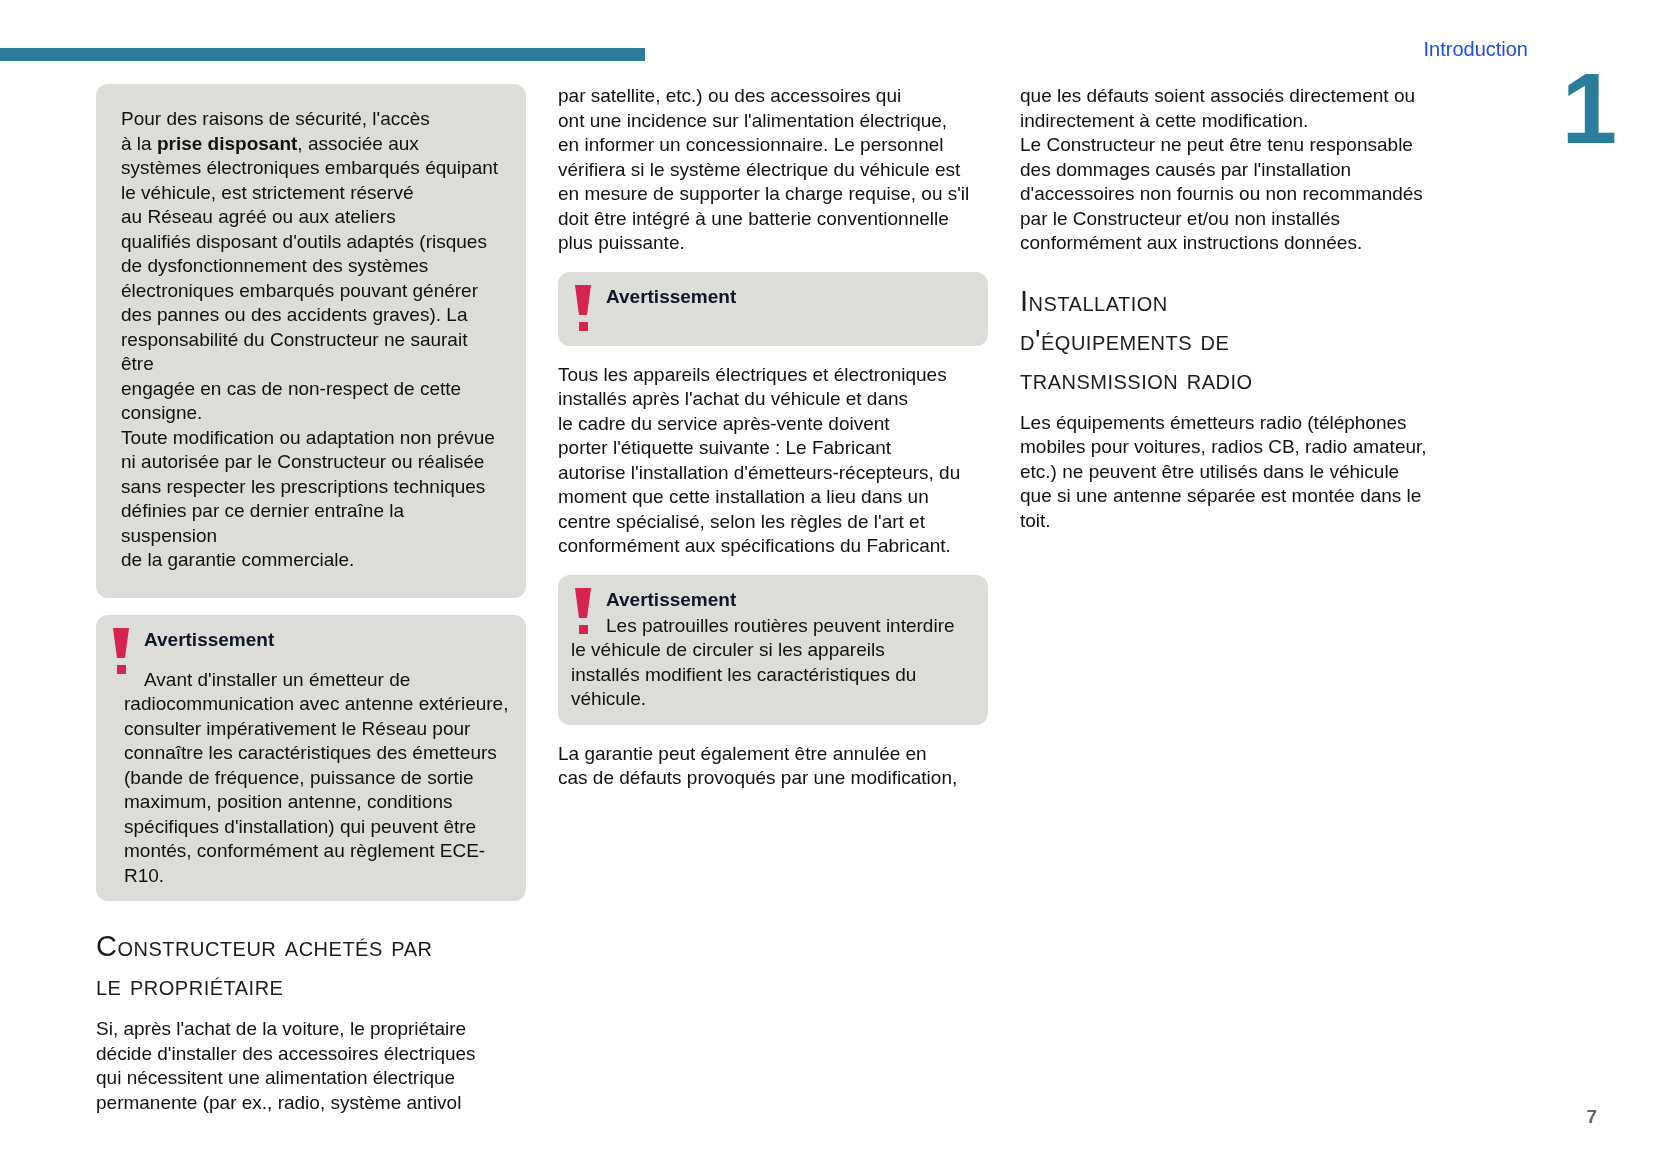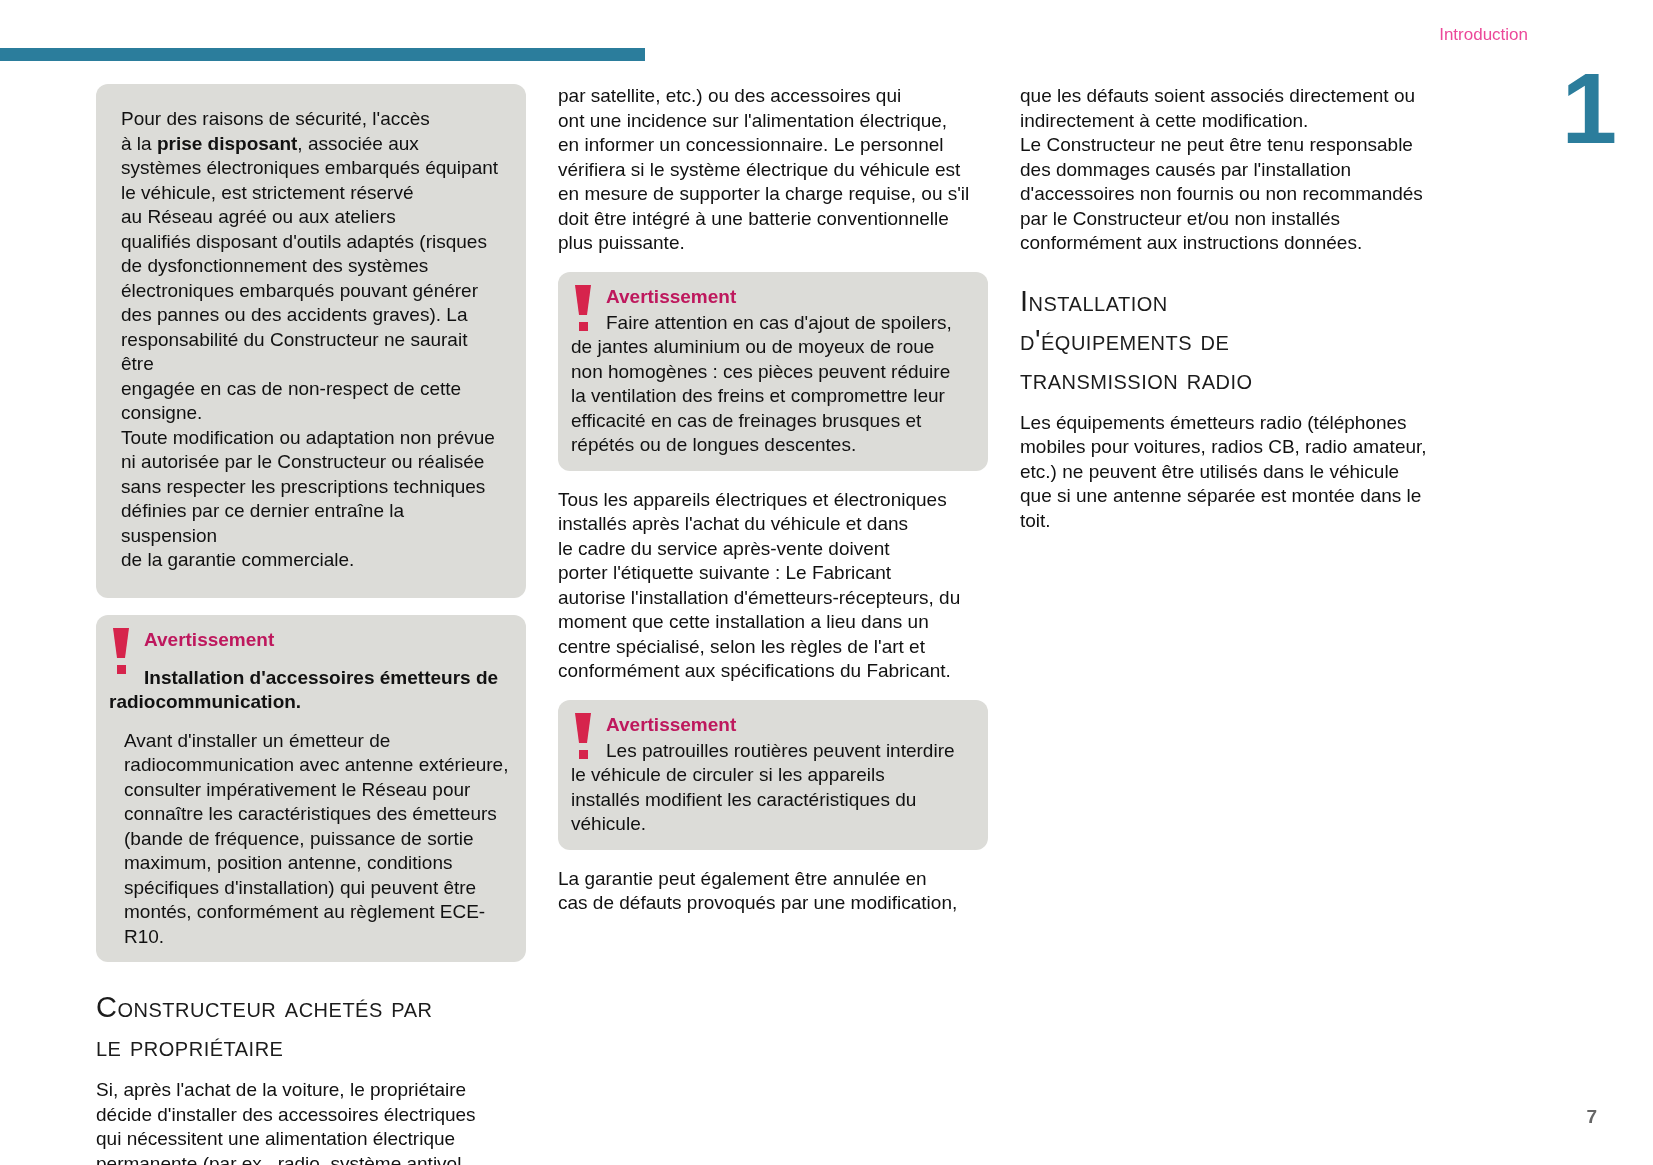--- a/index.html
+++ b/index.html
@@ -11,22 +11,22 @@
     color:#111111;
     overflow:hidden;
   }
   
   .top-rule{
     position:absolute;left:0;top:48px;
     width:645px;height:13px;
     background:#2b7d9c;
   }
   .section-label{
-    position:absolute;top:25px;right:125px;
-    font-size:17px;color:#ec4899;
+    position:absolute;top:38px;right:125px;
+    font-size:20px;color:#1d4ed8;
     white-space:nowrap;
   }
   .chapter-number{
     position:absolute;top:58px;right:36px;
     font-size:100px;line-height:1;font-weight:bold;
     color:#2b7d9c;
   }
   .page-number{
     position:absolute;top:1106px;right:56px;
     font-size:19px;font-weight:bold;color:#666666;
@@ -52,21 +52,21 @@
     margin:0 0 17px 0;
   }
   .gray-box .body-text{margin:12px;}
   .warn-icon{
     float:left;
     width:22px;height:48px;
     margin:2px 12px 0 1px;
   }
   .warn-title{
     font-size:19px;line-height:28px;font-weight:bold;
-    margin:0;color:#be185d;
+    margin:0;color:#0f172a;
   }
   .warn-subtitle{
     font-size:19px;line-height:24.5px;font-weight:bold;
     white-space:pre-line;margin:12px 0 0 0;
   }
   .warn-body{
     font-size:19px;line-height:24.5px;
     white-space:pre-line;margin:0;
   }
   .warn-body.spaced{margin-top:14px;margin-left:15px;}
@@ -115,22 +115,20 @@
 définies par ce dernier entraîne la suspension
 de la garantie commerciale.</span></p>
       </div>
 
       <div class="gray-box">
         <svg class="warn-icon" viewBox="0 0 22 48" aria-hidden="true">
           <polygon points="3,0 19,0 15,30 7,30" fill="#d6244c"></polygon>
           <rect x="7" y="37" width="9" height="9" fill="#d6244c"></rect>
         </svg>
         <p class="warn-title">Avertissement</p>
-        <p class="warn-subtitle">Installation d'accessoires émetteurs de
-radiocommunication.</p>
         <p class="warn-body spaced">Avant d'installer un émetteur de
 radiocommunication avec antenne extérieure,
 consulter impérativement le Réseau pour
 connaître les caractéristiques des émetteurs
 (bande de fréquence, puissance de sortie
 maximum, position antenne, conditions
 spécifiques d'installation) qui peuvent être
 montés, conformément au règlement ECE-
 R10.</p>
         <div class="box-clear"></div>
@@ -153,26 +151,20 @@
 en mesure de supporter la charge requise, ou s'il
 doit être intégré à une batterie conventionnelle
 plus puissante.</p>
 
       <div class="gray-box">
         <svg class="warn-icon" viewBox="0 0 22 48" aria-hidden="true">
           <polygon points="3,0 19,0 15,30 7,30" fill="#d6244c"></polygon>
           <rect x="7" y="37" width="9" height="9" fill="#d6244c"></rect>
         </svg>
         <p class="warn-title">Avertissement</p>
-        <p class="warn-body">Faire attention en cas d'ajout de spoilers,
-de jantes aluminium ou de moyeux de roue
-non homogènes : ces pièces peuvent réduire
-la ventilation des freins et compromettre leur
-efficacité en cas de freinages brusques et
-répétés ou de longues descentes.</p>
         <div class="box-clear"></div>
       </div>
 
 
 
       <p class="body-text">Tous les appareils électriques et électroniques
 installés après l'achat du véhicule et dans
 le cadre du service après-vente doivent
 porter l'étiquette suivante : Le Fabricant
 autorise l'installation d'émetteurs-récepteurs, du

